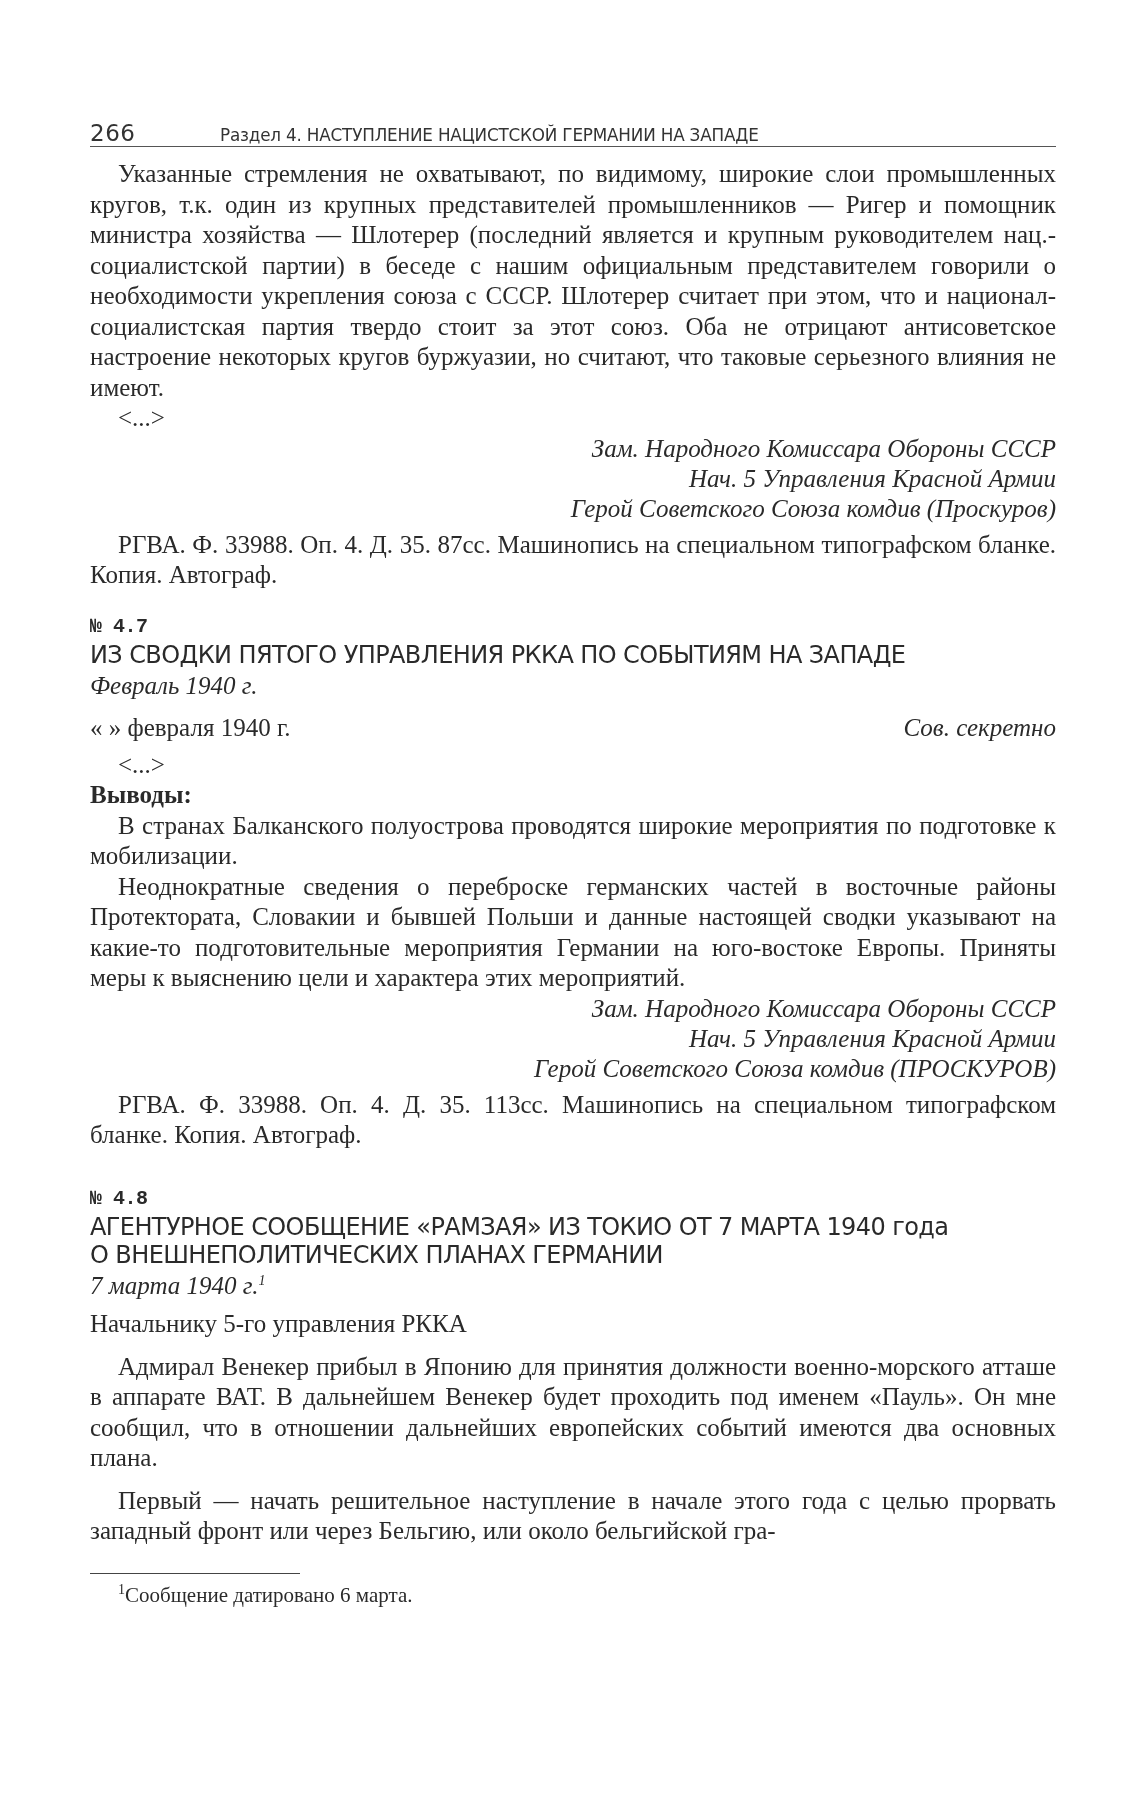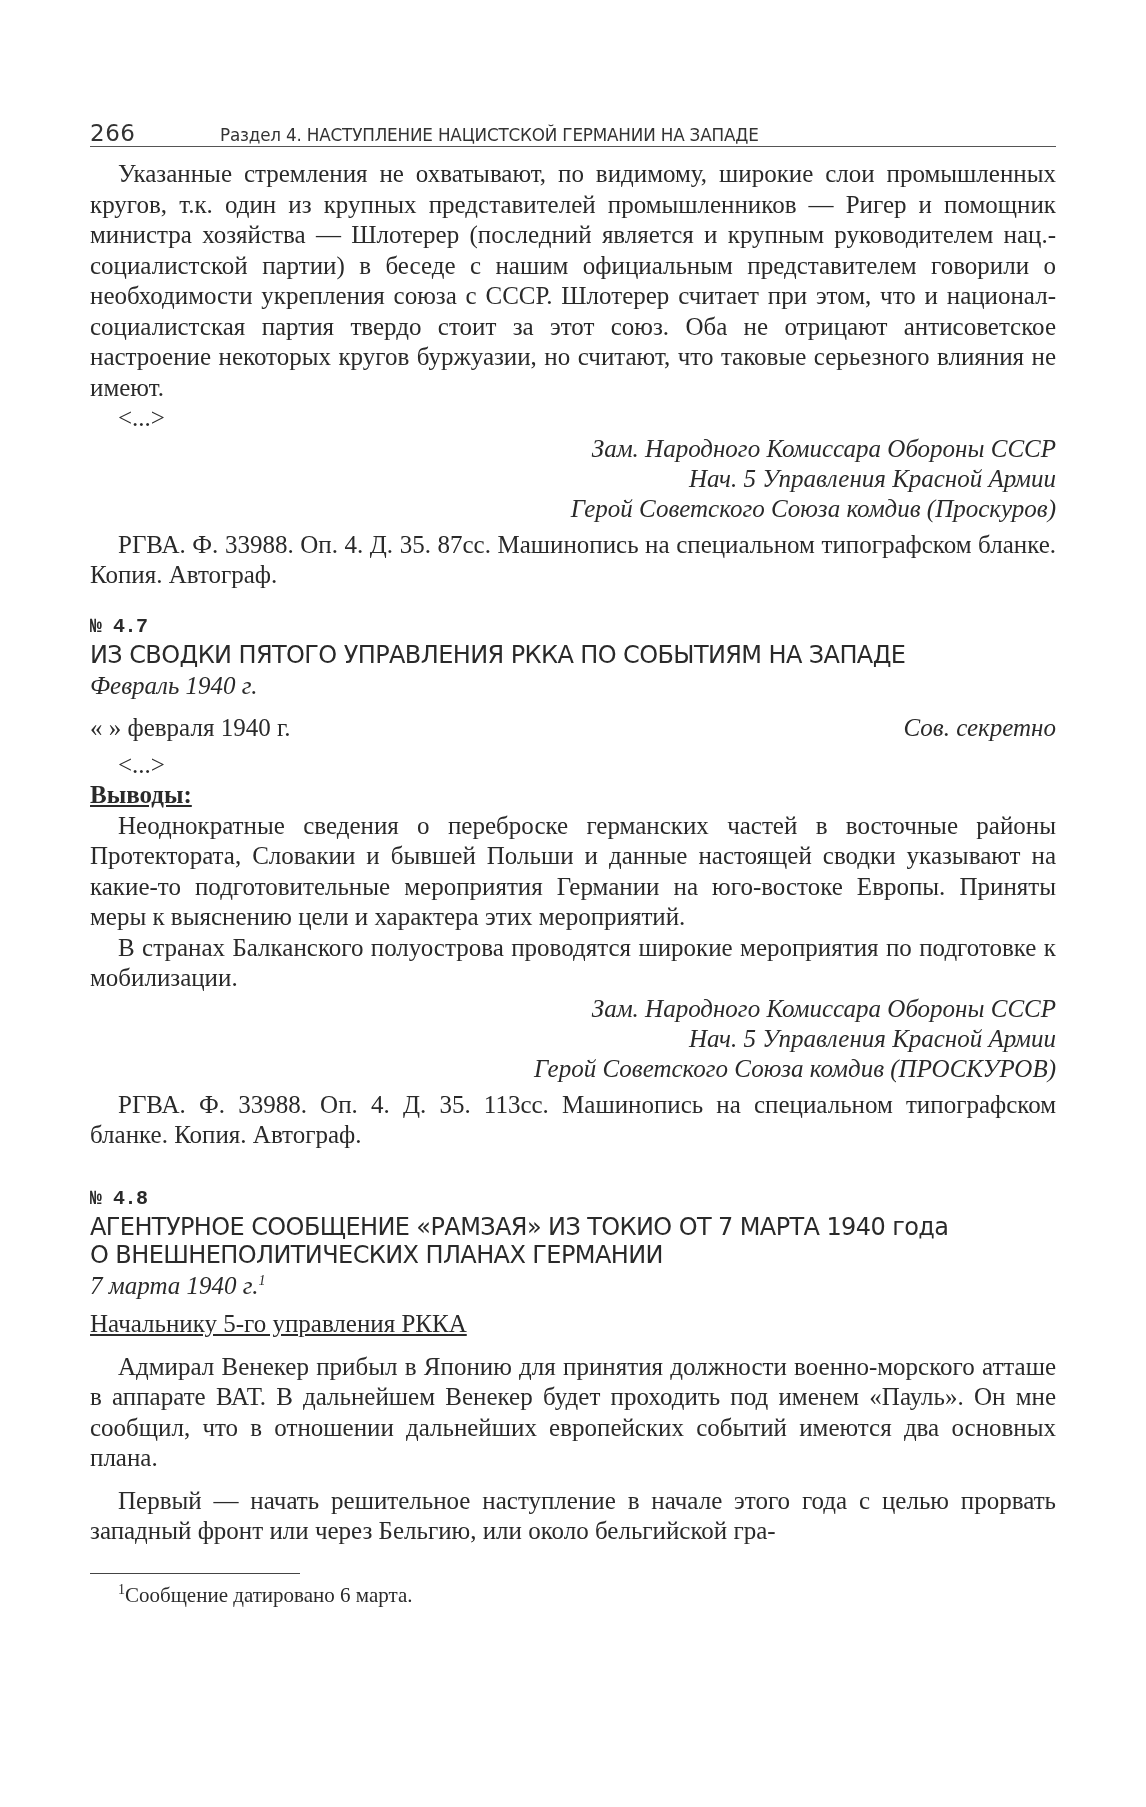--- a/index.html
+++ b/index.html
@@ -15,21 +15,21 @@
       font-family: "DejaVu Sans", "Liberation Sans", sans-serif;
       color: #333;
       border-bottom: 1.5px solid #555;
       margin-bottom: 12px;
       height: 28px;
     }
     .running-head .pno { font-size: 23px; width: 130px; letter-spacing: 0.5px; }
     .running-head .rtitle { font-size: 17.5px; letter-spacing: -0.2px; transform: scaleX(0.96); transform-origin: left; white-space: nowrap; }
     p { margin: 0; text-align: justify; }
     .indent { text-indent: 28px; }
-    .noindent { text-indent: 0; text-decoration: underline; }
+    .noindent { text-indent: 0; }
     .ell { padding-left: 28px; }
     .sign { text-align: right; font-style: italic; }
     .sign div { line-height: 30px; }
     .source { margin-top: 6px; }
     .doc-no {
       font-family: Liberation Mono, monospace;
       font-weight: bold; font-size: 20px; margin-top: 22px; line-height: 28px;
       letter-spacing: -0.5px;
     }
     .doc-title {
@@ -71,22 +71,22 @@
   <section>
     <div class="doc-no">№ 4.7</div>
     <div class="doc-title">ИЗ СВОДКИ ПЯТОГО УПРАВЛЕНИЯ РККА ПО СОБЫТИЯМ НА ЗАПАДЕ</div>
     <div class="doc-date">Февраль 1940 г.</div>
     <div class="row-between">
       <span>« » февраля 1940 г.</span>
       <span class="right">Сов. секретно</span>
     </div>
     <p class="ell" style="margin-top:6px">&lt;...&gt;</p>
     <p class="noindent bold-head">Выводы:</p>
+    <p class="indent">В странах Балканского полуострова проводятся широкие мероприятия по подготовке к мобилизации.</p>
     <p class="indent">Неоднократные сведения о переброске германских частей в восточные районы Протектората, Словакии и бывшей Польши и данные настоящей сводки указывают на какие-то подготовительные мероприятия Германии на юго-востоке Европы. Приняты меры к выяснению цели и характера этих мероприятий.</p>
-    <p class="indent">В странах Балканского полуострова проводятся широкие мероприятия по подготовке к мобилизации.</p>
     <div class="sign">
       <div>Зам. Народного Комиссара Обороны СССР</div>
       <div>Нач. 5 Управления Красной Армии</div>
       <div>Герой Советского Союза комдив (ПРОСКУРОВ)</div>
     </div>
     <p class="indent source">РГВА. Ф. 33988. Оп. 4. Д. 35. 113сс. Машинопись на специальном типографском бланке. Копия. Автограф.</p>
   </section>
 
   <section>
     <div class="doc-no" style="margin-top:34px">№ 4.8</div>

